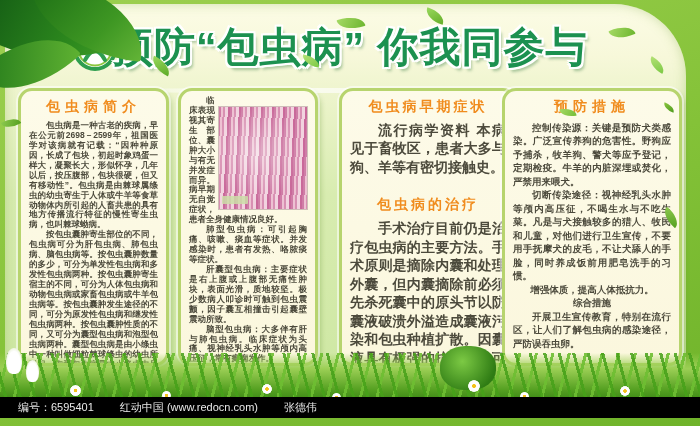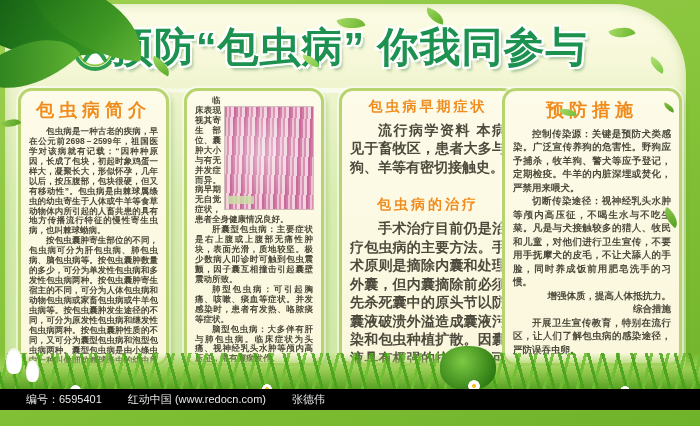--- a/index.html
+++ b/index.html
@@ -30,34 +30,34 @@
     background:linear-gradient(90deg,rgba(255,255,255,0),rgba(255,255,255,.75) 40%,rgba(255,255,255,0));}
   
   .panel{
     position:absolute;top:88px;height:278px;box-sizing:border-box;
     background:linear-gradient(180deg,#fdfbe9,#fbf7dd);
     border:3px solid #b7d46e;border-radius:14px;
     box-shadow:0 0 0 2px rgba(255,255,255,.55), 3px 4px 5px rgba(90,140,40,.3);
     padding:5px 8px;overflow:hidden;color:#4c4a3c;font-weight:bold;
   }
   .p1{left:18px;width:151px;}
-  .p2{left:184px;width:140px;}
+  .p2{left:178px;width:140px;}
   .p3{left:339px;width:178px;}
   .p4{left:502px;width:180px;}
   .panel h2{
-    margin:2px 0 5px 0;text-align:center;font-size:18px;font-weight:bold;
+    margin:2px 0 5px 0;text-align:center;font-size:14px;font-weight:bold;
     color:#f08c1e;letter-spacing:5px;white-space:nowrap;position:relative;
   }
   .panel h2 .leafdot{position:absolute;right:-4px;top:6px;width:12px;height:7px;border-radius:0 100% 0 100%;
     background:linear-gradient(135deg,#8cc63e,#4d9a1e);transform:rotate(20deg);}
   .panel p{margin:0;text-indent:2em;}
   .p1 p, .p2 p{font-size:8.5px;line-height:1.17;text-align:justify;}
   .p3 p{font-size:14px;line-height:1.32;text-align:justify;}
   .p4 p{font-size:9.5px;line-height:1.42;text-align:justify;}
-  .p4 .center{text-indent:0;text-align:right;}
+  .p4 .center{text-indent:0;text-align:center;}
   .p3 h2{font-size:14px;letter-spacing:3px;}
   .p3 h2.second{margin-top:20px;}
   
   .histo{
     float:right;width:88px;height:102px;margin:11px 0 3px 4px;position:relative;
     background:
       repeating-linear-gradient(93deg,#cf7da6 0 2px,#eec1d2 2px 4px,#d890b2 4px 6px,#f2d3df 6px 9px,#c9699a 9px 11px),
       linear-gradient(180deg,#eeb7cc,#d87fa8);
     box-shadow:0 0 0 1px rgba(120,80,100,.35);
   }
@@ -76,22 +76,22 @@
       linear-gradient(180deg,rgba(190,225,130,0) 0%,#9ccf55 30%,#56a122 70%,#2f7c10 100%);
   }
   .flower{position:absolute;border-radius:50%;
     background:radial-gradient(circle at 50% 50%,#f4c21a 0 22%,#ffffff 26% 70%,rgba(255,255,255,0) 72%);}
   .tulip{position:absolute;background:radial-gradient(ellipse at 50% 60%,#ffffff 0 55%,#e9f0d8 75%,rgba(255,255,255,0) 78%);
     border-radius:50% 50% 40% 40%;}
   .bush{position:absolute;border-radius:45%;
     background:radial-gradient(circle at 40% 35%,#7cc944,#2f7c14 75%);}
   
   .bar{
-    position:absolute;left:0;right:0;bottom:16px;height:21px;background:#000;
-    display:flex;align-items:center;gap:26px;padding-left:26px;
+    position:absolute;left:0;right:0;bottom:8px;height:21px;background:#000;
+    display:flex;align-items:center;gap:26px;padding-left:18px;
     color:#e9e9e9;font-size:11px;white-space:nowrap;
   }
 </style>
 </head>
 <body>
 
 <div class="stage">
 
   <div class="board"></div>
 
@@ -111,22 +111,22 @@
     <h2>包虫病简介</h2>
     <p>包虫病是一种古老的疾病，早在公元前2698－2599年，祖国医学对该病就有记载：“因种种原因，长成了包块，初起时象鸡蛋一样大，凝聚长大，形似怀孕，几年以后，按压腹部，包块很硬，但又有移动性”。包虫病是由棘球属绦虫的幼虫寄生于人体或牛羊等食草动物体内所引起的人畜共患的具有地方传播流行特征的慢性寄生虫病，也叫棘球蚴病。</p>
     <p>按包虫囊肿寄生部位的不同，包虫病可分为肝包虫病、肺包虫病、脑包虫病等。按包虫囊肿数量的多少，可分为单发性包虫病和多发性包虫病两种。按包虫囊肿寄生宿主的不同，可分为人体包虫病和动物包虫病或家畜包虫病或牛羊包虫病等。按包虫囊肿发生途径的不同，可分为原发性包虫病和继发性包虫病两种。按包虫囊肿性质的不同，又可分为囊型包虫病和泡型包虫病两种。囊型包虫病是由小绦虫中一种叫做细粒棘球绦虫的幼虫所引起，泡型包虫病是由小绦虫中另一种叫做多房棘球绦虫的幼虫所引起。</p>
   </div>
 
   <div class="panel p2">
     <div class="histo">
       <span class="chip"></span>
     </div>
     <p>临床表现视其寄生部位、囊肿大小与有无并发症而异。病早期无自觉症状，患者全身健康情况良好。</p>
+    <p>肺型包虫病：可引起胸痛、咳嗽、痰血等症状。并发感染时，患者有发热、咯脓痰等症状。</p>
     <p>肝囊型包虫病：主要症状是右上腹或上腹部无痛性肿块，表面光滑，质地较坚。极少数病人叩诊时可触到包虫震颤，因子囊互相撞击引起囊壁震动所致。</p>
-    <p>肺型包虫病：可引起胸痛、咳嗽、痰血等症状。并发感染时，患者有发热、咯脓痰等症状。</p>
     <p>脑型包虫病：大多伴有肝与肺包虫病。临床症状为头痛、视神经乳头水肿等颅内高压征，常有癫痫发作。</p>
     <p>肝泡型包虫病：主要症状是上腹部肿块、腹痛、消化不良、黄疸、门脉高压，几乎全伴有轻重不等肝功损害，食欲不振和腹胀亦常见。</p>
 
   </div>
 
   <div class="panel p3">
     <h2>包虫病早期症状</h2>
     <p>流行病学资料 本病见于畜牧区，患者大多与狗、羊等有密切接触史。</p>
     <h2 class="second">包虫病的治疗</h2>
     <p>手术治疗目前仍是治疗包虫病的主要方法。手术原则是摘除内囊和处理外囊，但内囊摘除前必须先杀死囊中的原头节以防囊液破溃外溢造成囊液污染和包虫种植扩散。因囊液具有极强的抗原性，可引起过敏反应，严重者可发生过敏性休克。</p>

